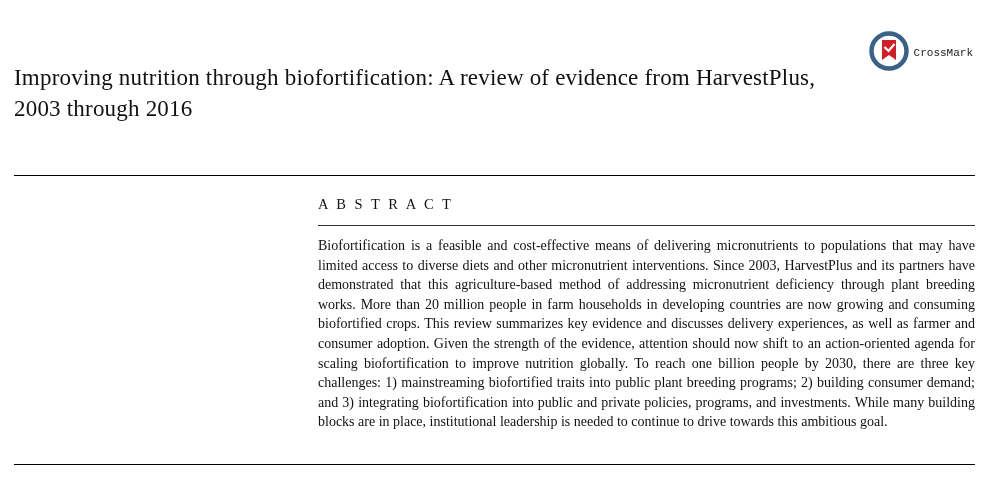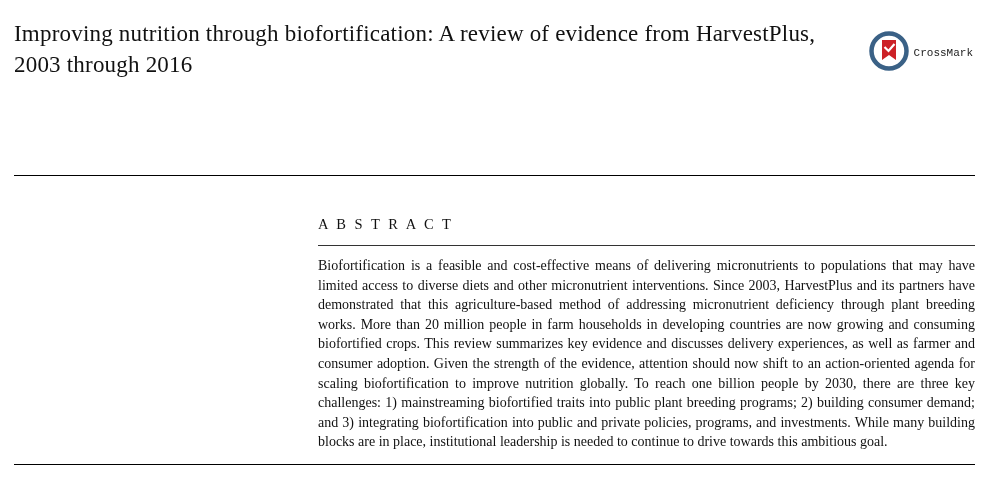--- a/index.html
+++ b/index.html
@@ -22,20 +22,21 @@
     display: flex;
     justify-content: space-between;
     align-items: flex-start;
   }
   .title {
     font-size: 23px;
     line-height: 31px;
     font-weight: 400;
     max-width: 845px;
     letter-spacing: 0.2px;
+    margin-top: 44px;
   }
   .crossmark {
     display: flex;
     align-items: center;
     gap: 4px;
     margin-top: 12px;
     margin-right: 2px;
     cursor: pointer;
     flex: 0 0 auto;
   }
@@ -66,21 +67,20 @@
     right: 25px;
     border-top: 1.4px solid #000;
   }
   .rule-top { top: 175px; }
   .rule-bottom { top: 464px; }
   .abstract-col {
     position: absolute;
     left: 318px;
     right: 25px;
     top: 196px;
-    margin-top: 20px;
   }
   .abstract-heading {
     font-size: 14.5px;
     letter-spacing: 2.5px;
     margin-bottom: 12px;
     font-weight: 400;
   }
   .abstract-body {
     border-top: 1px solid #333;
     padding-top: 10px;

